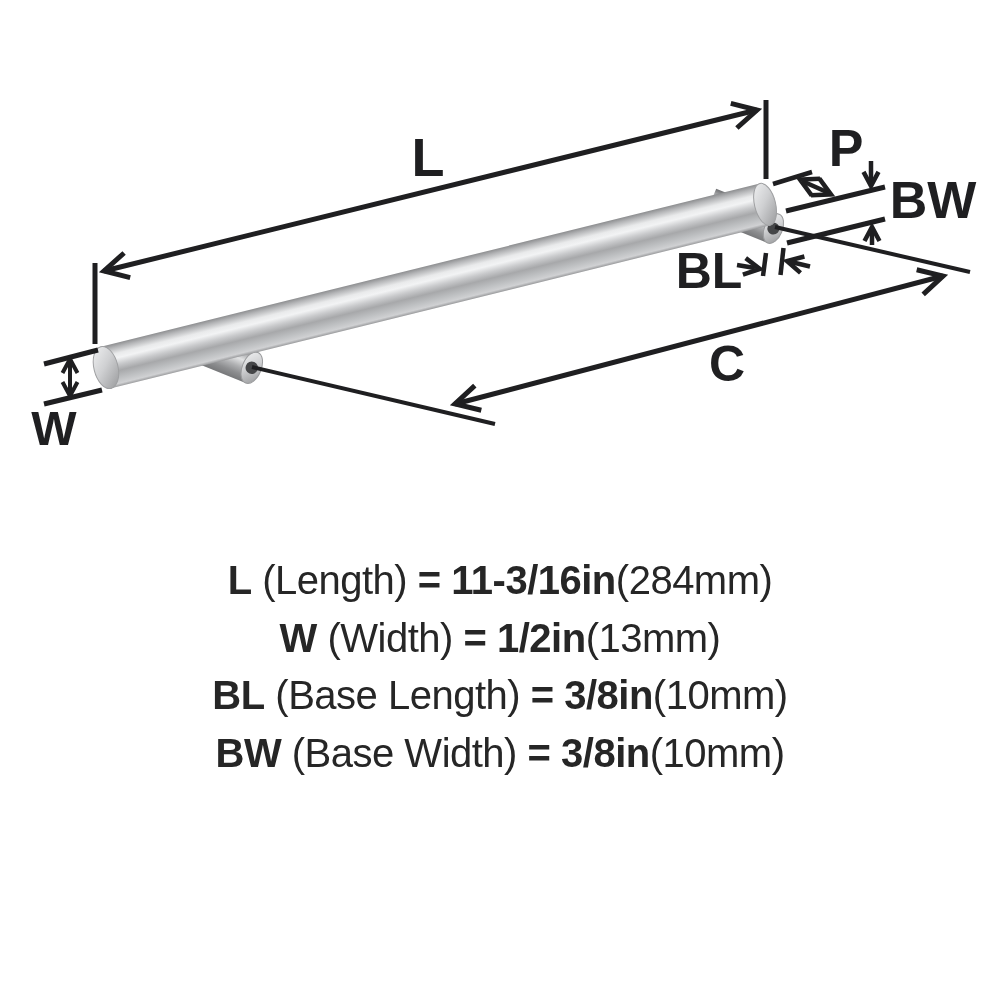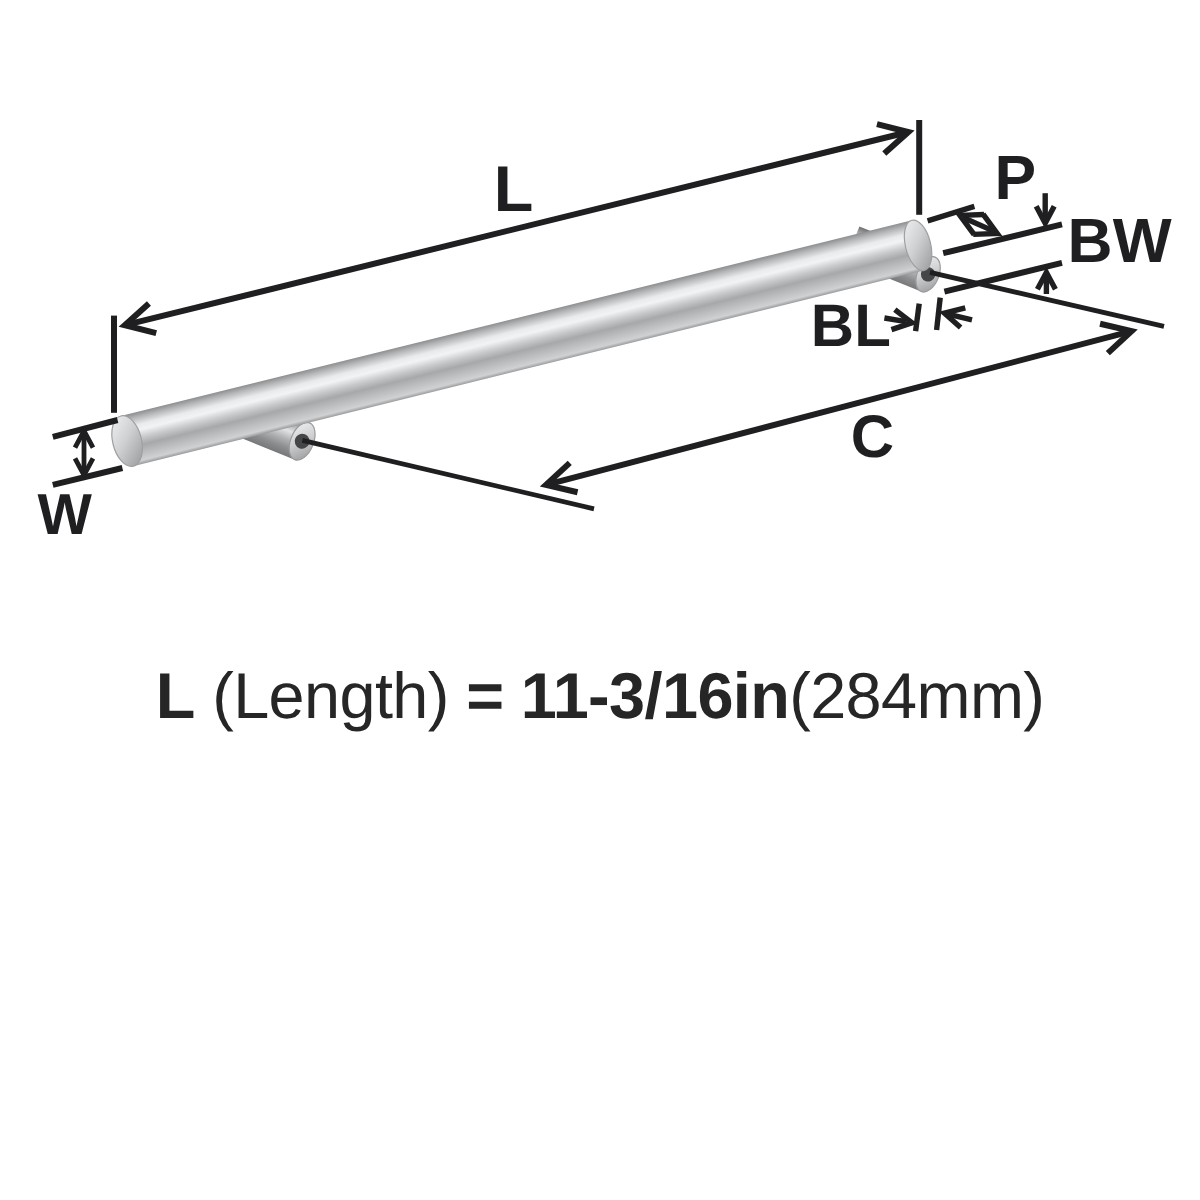--- a/index.html
+++ b/index.html
@@ -1,21 +1,21 @@
 <!DOCTYPE html>
 <html><head>
 <meta charset="utf-8">
 <style>
   html,body{margin:0;padding:0;background:#ffffff;}
   body{width:1000px;height:1000px;overflow:hidden;font-family:"Liberation Sans",sans-serif;}
   .stage{position:relative;width:1000px;height:1000px;background:#ffffff;}
   .drawing{position:absolute;top:0;left:0;}
   svg text.dim-label{font-family:"Liberation Sans",sans-serif;font-weight:700;fill:#1f1f21;}
   .specs{position:absolute;top:552px;left:0;width:1000px;text-align:center;color:#262626;}
-  .spec-row{height:57.5px;line-height:57.5px;font-size:54px;letter-spacing:-0.5px;white-space:nowrap;}
+  .spec-row{height:57.5px;line-height:57.5px;font-size:40px;letter-spacing:-0.5px;white-space:nowrap;}
   .spec-row .b{font-weight:700;}
   .spec-row .r{font-weight:400;}
 </style>
 </head>
 <body>
 
 <div class="stage">
 
   <svg class="drawing" width="1000" height="520" viewBox="0 0 1000 520">
     <defs>
@@ -119,15 +119,33 @@
     </g>
   </svg>
 
   <div class="specs">
     <div class="spec-row">
       <span class="b">L</span>
       <span class="r">(Length)</span>
       <span class="b">=</span>
       <span class="b">11-3/16in</span><span class="r">(284mm)</span>
     </div>
+    <div class="spec-row">
+      <span class="b">W</span>
+      <span class="r">(Width)</span>
+      <span class="b">=</span>
+      <span class="b">1/2in</span><span class="r">(13mm)</span>
+    </div>
+    <div class="spec-row">
+      <span class="b">BL</span>
+      <span class="r">(Base Length)</span>
+      <span class="b">=</span>
+      <span class="b">3/8in</span><span class="r">(10mm)</span>
+    </div>
+    <div class="spec-row">
+      <span class="b">BW</span>
+      <span class="r">(Base Width)</span>
+      <span class="b">=</span>
+      <span class="b">3/8in</span><span class="r">(10mm)</span>
+    </div>
   </div>
 
 </div>
 
 </body></html>

